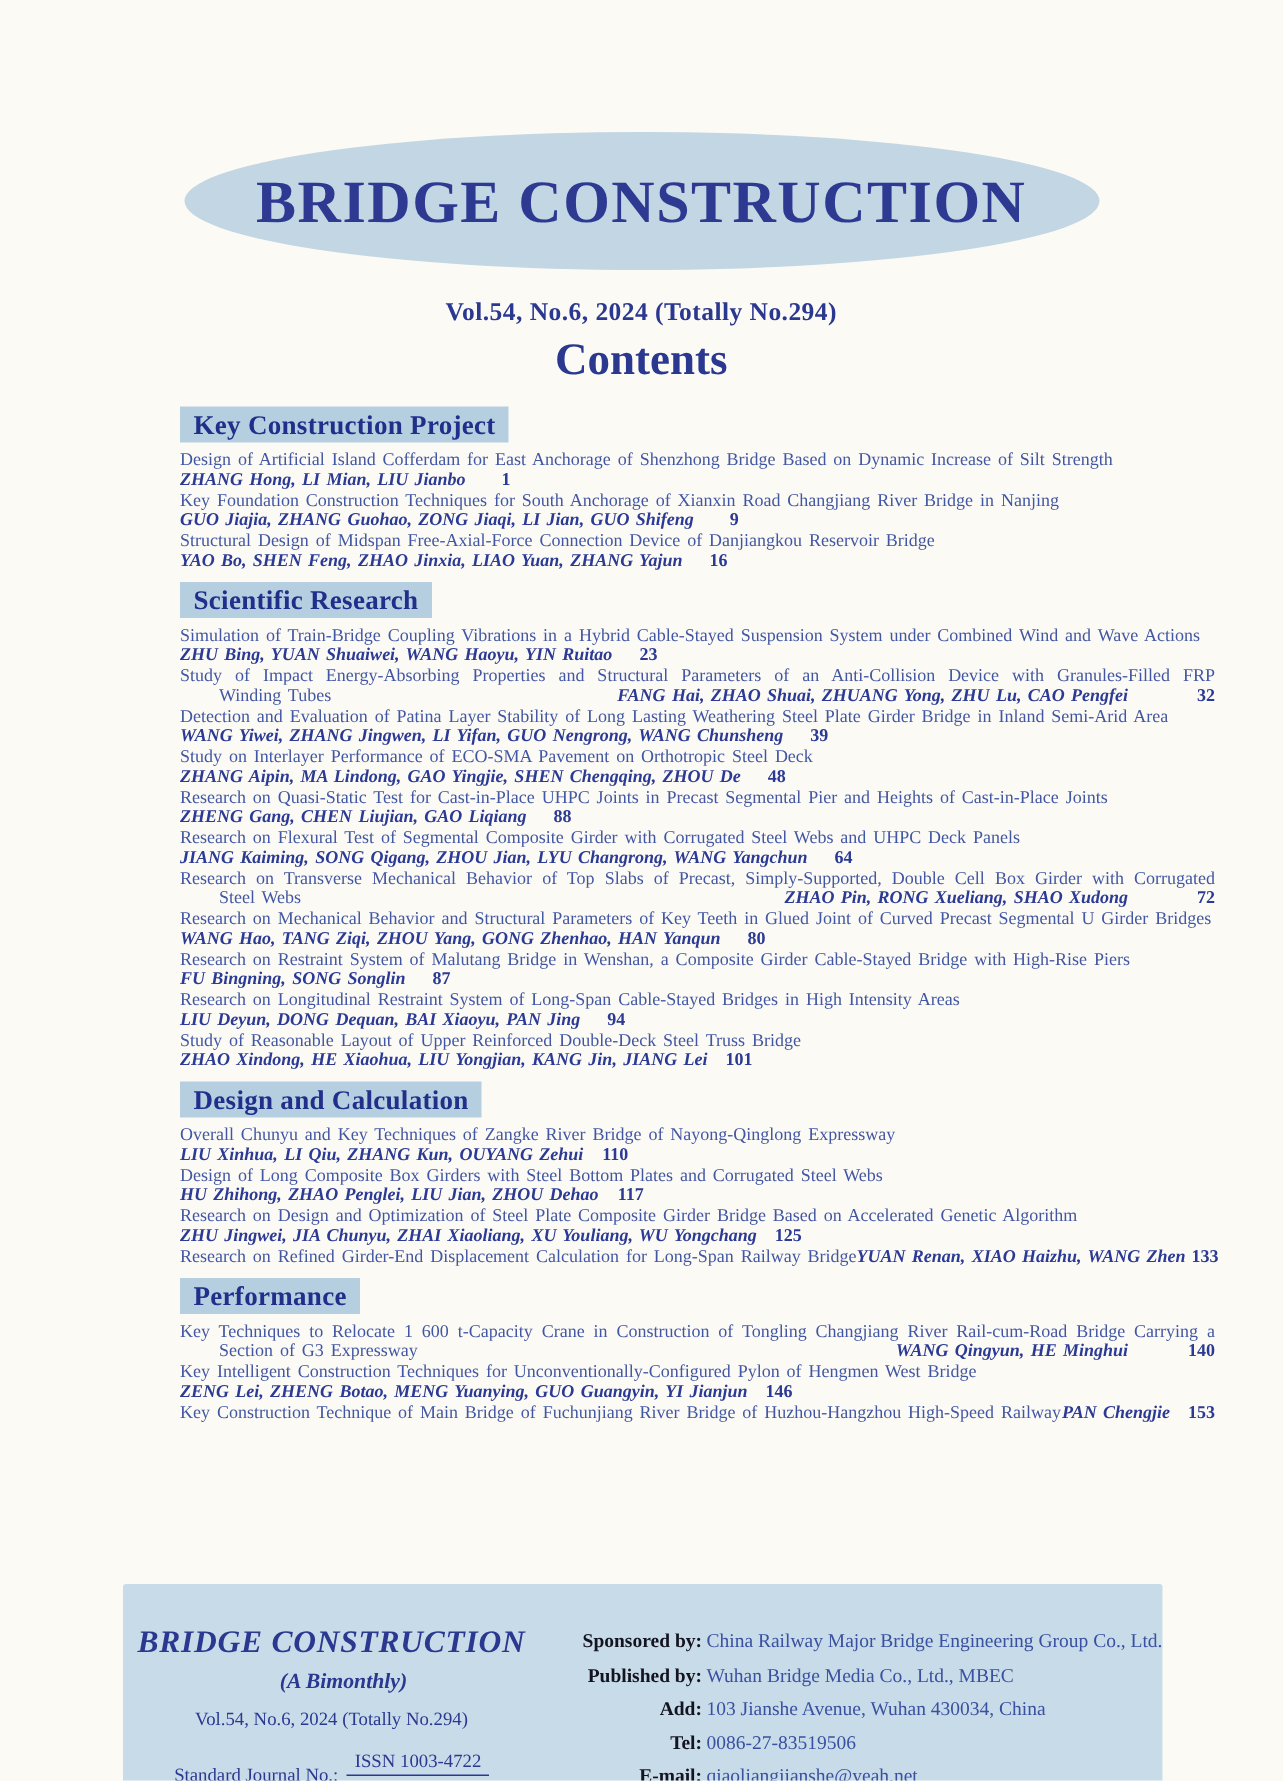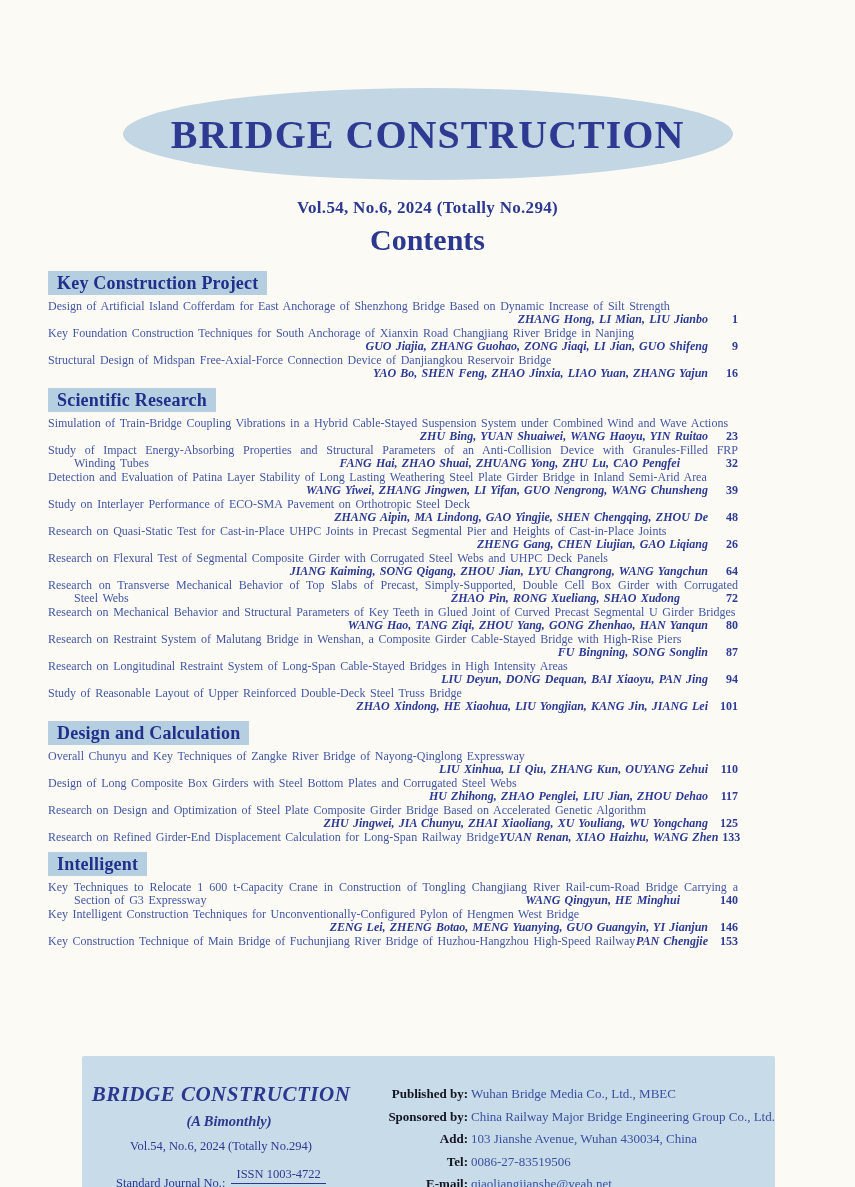--- a/index.html
+++ b/index.html
@@ -27,40 +27,40 @@
     margin-top:18px;text-align:center;
     font-size:17px;font-weight:bold;color:#2b3890;
     letter-spacing:.3px;
   }
   .contents-title{
     margin-top:5px;text-align:center;
     font-size:30px;font-weight:bold;color:#2b3890;
   }
 
   
-  .toc{margin:14px 0 0 48px;width:690px;color:#4257a3;}
+  .toc{margin:14px 0 0 120px;width:690px;color:#4257a3;}
   .sec-head-row{margin:8px 0 5px 0;}
   .section:first-child .sec-head-row{margin-top:0;}
   .sec-heading{
     display:inline-block;background:#b5cfe1;color:#1f2f8a;
     font-size:18px;font-weight:bold;line-height:22px;
     padding:1px 9px;letter-spacing:.2px;
   }
   .article{margin-bottom:1px;}
   .t-line{
     font-size:12px;line-height:13px;color:#4257a3;
     word-spacing:1.6px;white-space:nowrap;
   }
   .t-line.just{white-space:normal;text-align:justify;text-align-last:justify;}
   .t-line.cont{padding-left:26px;gap:28px;}
   .t-line.flexrow{display:flex;align-items:baseline;}
   .t-text{white-space:nowrap;}
   .fill{flex:1;}
   .a-line{
-    display:flex;justify-content:flex-end;align-items:baseline;
+    display:flex;justify-content:flex-start;align-items:baseline;
     font-size:12px;line-height:13px;
   }
   .authors{
     font-weight:bold;font-style:italic;color:#2b3a94;
     word-spacing:1.2px;white-space:nowrap;
   }
   .pg{
     font-weight:bold;color:#2b3a94;width:26px;text-align:right;
     margin-left:4px;white-space:nowrap;
   }
@@ -151,21 +151,21 @@
           <div class="t-line">Study on Interlayer Performance of ECO-SMA Pavement on Orthotropic Steel Deck</div>
           <div class="a-line">
             <span class="authors">ZHANG Aipin, MA Lindong, GAO Yingjie, SHEN Chengqing, ZHOU De</span>
             <span class="pg">48</span>
           </div>
         </div>
         <div class="article">
           <div class="t-line">Research on Quasi-Static Test for Cast-in-Place UHPC Joints in Precast Segmental Pier and Heights of Cast-in-Place Joints</div>
           <div class="a-line">
             <span class="authors">ZHENG Gang, CHEN Liujian, GAO Liqiang</span>
-            <span class="pg">26</span>
+            <span class="pg">88</span>
           </div>
         </div>
         <div class="article">
           <div class="t-line">Research on Flexural Test of Segmental Composite Girder with Corrugated Steel Webs and UHPC Deck Panels</div>
           <div class="a-line">
             <span class="authors">JIANG Kaiming, SONG Qigang, ZHOU Jian, LYU Changrong, WANG Yangchun</span>
             <span class="pg">64</span>
           </div>
         </div>
         <div class="article">
@@ -232,21 +232,21 @@
         <div class="article">
           <div class="t-line flexrow">
             <span class="t-text">Research on Refined Girder-End Displacement Calculation for Long-Span Railway Bridge</span>
             <span class="fill"></span>
             <span class="authors">YUAN Renan, XIAO Haizhu, WANG Zhen</span>
             <span class="pg">133</span>
           </div>
         </div>
       </div>
       <div class="section">
-        <div class="sec-head-row"><span class="sec-heading">Intelligent</span></div>
+        <div class="sec-head-row"><span class="sec-heading">Performance</span></div>
         <div class="article">
           <div class="t-line just">Key Techniques to Relocate 1 600 t-Capacity Crane in Construction of Tongling Changjiang River Rail-cum-Road Bridge Carrying a</div>
           <div class="t-line flexrow cont">
             <span class="t-text">Section of G3 Expressway</span>
             <span class="fill"></span>
             <span class="authors">WANG Qingyun, HE Minghui</span>
             <span class="pg">140</span>
           </div>
         </div>
         <div class="article">
@@ -275,28 +275,28 @@
       <div class="f-std">
         <span>Standard Journal No.:</span>
         <span class="std-frac">
           <div class="top">ISSN  1003-4722</div>
           <div class="bot">CN 42-1191 / U</div>
         </span>
       </div>
     </div>
     <div class="f-right">
         <div class="info-row">
+          <span class="info-label">Sponsored by:</span>
+          <span class="info-value">China Railway Major Bridge Engineering Group Co., Ltd.</span>
+        </div>
+        <div class="info-row">
           <span class="info-label">Published by:</span>
           <span class="info-value">Wuhan Bridge Media Co., Ltd., MBEC</span>
         </div>
         <div class="info-row">
-          <span class="info-label">Sponsored by:</span>
-          <span class="info-value">China Railway Major Bridge Engineering Group Co., Ltd.</span>
-        </div>
-        <div class="info-row">
           <span class="info-label">Add:</span>
           <span class="info-value">103 Jianshe Avenue, Wuhan 430034, China</span>
         </div>
         <div class="info-row">
           <span class="info-label">Tel:</span>
           <span class="info-value">0086-27-83519506</span>
         </div>
         <div class="info-row">
           <span class="info-label">E-mail:</span>
           <span class="info-value">qiaoliangjianshe@yeah.net</span>

